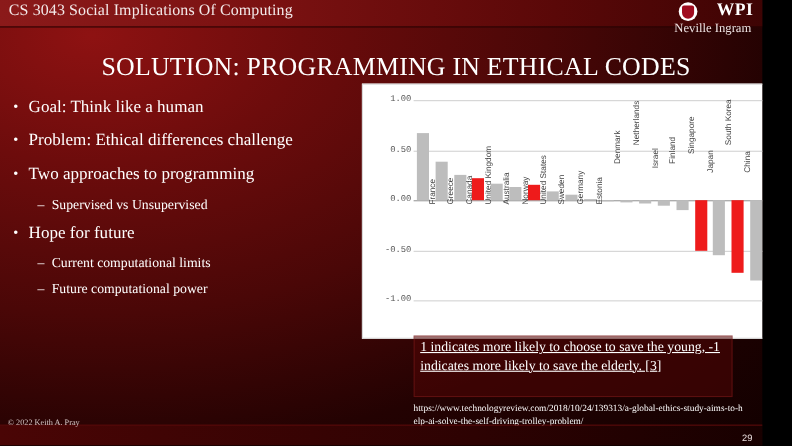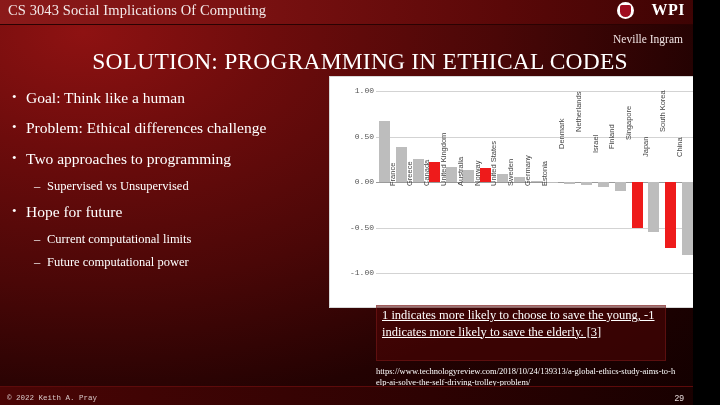--- a/index.html
+++ b/index.html
@@ -60,21 +60,21 @@
   }
   .wpi-text {
     font-family: "Liberation Serif", serif;
     font-size: 16px;
     font-weight: bold;
     color: #ffffff;
     letter-spacing: 0.5px;
   }
   .author {
     position: absolute;
-    right: 10px; top: 33px;
+    right: 10px; top: 20px;
     font-size: 11.5px;
     color: #f0e4e4;
   }
   .slide-title {
     position: absolute;
     left: 0; top: 48px;
     width: 720px;
     text-align: center;
     font-size: 23.5px;
     color: #ffffff;
@@ -199,22 +199,22 @@
   
   .footer-bar {
     position: absolute;
     left: 0; bottom: 0;
     width: 720px; height: 18px;
     background: linear-gradient(to right, #4a0505 0%, #2d0202 60%, #160000 100%);
     border-top: 1px solid #5d0b0b;
   }
   .copyright {
     position: absolute;
-    left: 7px; bottom: 3px;
-    font-family: Liberation Mono, monospace;
+    left: 7px; bottom: 17px;
+    font-family: Liberation Serif, serif;
     font-size: 7.5px;
     color: #d8c8c8;
   }
   .pagenum {
     position: absolute;
     right: 9px; bottom: 2px;
     font-family: "Liberation Sans", sans-serif;
     font-size: 8.5px;
     color: #e8dcdc;
   }

